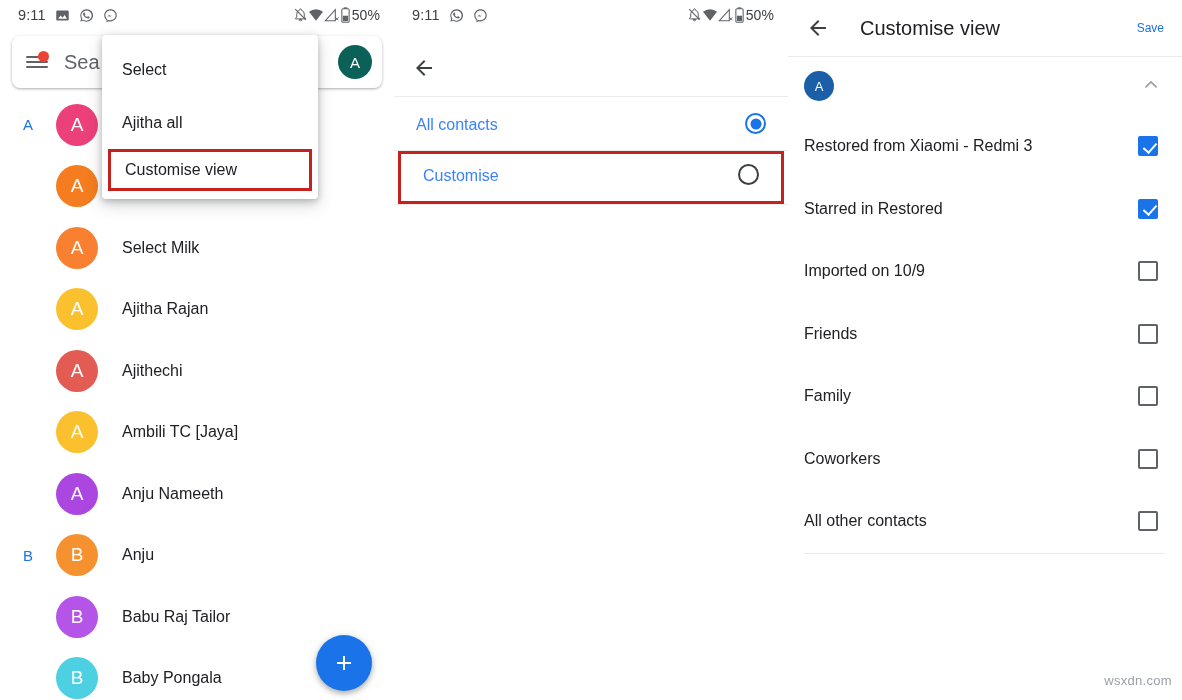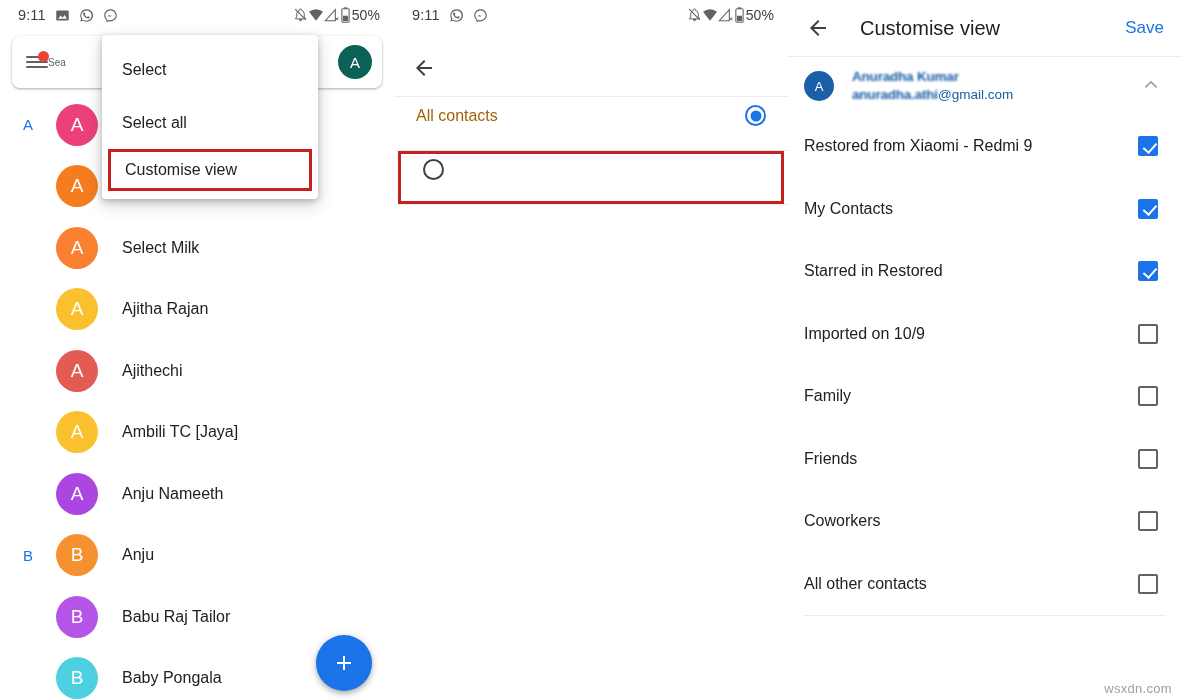--- a/index.html
+++ b/index.html
@@ -57,21 +57,22 @@
   }
   .hamburger i:nth-child(1) { top: 2px;  width: 14px; }
   .hamburger i:nth-child(2) { top: 7px;  width: 22px; }
   .hamburger i:nth-child(3) { top: 12px; width: 22px; }
   .badge-dot {
     position: absolute; top: -3px; right: -1px;
     width: 11px; height: 11px; border-radius: 50%;
     background: #ea4335;
   }
   .search-text {
-    font-size: 10px;
+    margin-left: 16px;
+    font-size: 20px;
     color: #5f6368;
     white-space: nowrap;
     overflow: hidden;
   }
   .avatar-sm {
     margin-left: auto;
     width: 34px; height: 34px; border-radius: 50%;
     background: #0b6157;
     color: #ffffff;
     display: flex; align-items: center; justify-content: center;
@@ -161,35 +162,35 @@
     flex: 0 0 auto;
     cursor: pointer;
   }
   .appbar .title {
     margin-left: 28px;
     font-size: 20px;
     color: #202124;
   }
   .appbar .action {
     margin-left: auto;
-    font-size: 17px;
+    font-size: 12px;
     color: #1a73e8;
     font-weight: 500;
     cursor: pointer;
     padding-right: 2px;
   }
   .hairline { height: 1px; background: #ececec; }
 
   .radio-row {
     height: 53px;
     display: flex;
-    align-items: center;
+    align-items: flex-end;
     padding: 0 22px 16px 22px;
     font-size: 16px;
-    color: #a16207;
+    color: #3b82f6;
     cursor: pointer;
   }
   .radio-row .lbl { flex: 1 1 auto; }
   .radio {
     width: 21px; height: 21px; border-radius: 50%;
     border: 2px solid #3c4043;
     flex: 0 0 auto;
     position: relative;
   }
   .radio.on { border-color: #1a73e8; }
@@ -264,21 +265,21 @@
     border: solid #ffffff;
     border-width: 0 2.2px 2.2px 0;
     transform: rotate(42deg);
   }
   .list-end-rule {
     height: 1px; background: #ececec;
     margin: 0 16px;
   }
   .watermark {
     position: absolute;
-    right: 10px; bottom: 4px;
+    right: 10px; bottom: 12px;
     font-size: 13px;
     color: #9aa0a6;
     letter-spacing: .3px;
   }
 </style>
 </head>
 <body>
 
 <div class="screen">
 
@@ -404,21 +405,21 @@
           <path d="M11 5h2v14h-2z" fill="#fff"></path>
           <path d="M5 11h14v2H5z" fill="#fff"></path>
         </svg>
     </button>
 
     <div class="popup">
         <div class="popup-item">
           <span>Select</span>
         </div>
         <div class="popup-item">
-          <span>Select all</span>
+          <span>Ajitha all</span>
         </div>
         <div class="popup-item highlight">
           <span>Customise view</span>
         </div>
       </div>
   </div>
 
   <div class="panel">
 
     <div class="statusbar">
@@ -475,20 +476,21 @@
     </div>
 
     <div class="hairline"></div>
     <div id="display-options">
         <div class="radio-row">
           <span class="lbl">All contacts</span>
           <span class="radio on"></span>
         </div>
         <div class="hairline"></div>
         <div class="radio-row outline-red">
+          <span class="lbl">Customise</span>
           <span class="radio"></span>
         </div>
       </div>
     <div class="hairline"></div>
   </div>
 
   <div class="panel">
 
     <div class="appbar" style="margin-top:0;height:56px;">
       <span class="back">
@@ -497,57 +499,49 @@
           </svg>
       </span>
       <span class="title">Customise view</span>
       <span class="action">Save</span>
     </div>
 
     <div class="hairline"></div>
 
     <div class="acct-row">
       <div class="acct-avatar">A</div>
-      <div class="acct-text">
-        <div class="acct-name redacted">Anuradha Kumar</div>
-        <div class="acct-mail"><span class="redacted">anuradha.athi</span><span class="plain">@gmail.com</span></div>
-      </div>
       <span class="chevron">
         <svg width="22" height="22" viewBox="0 0 24 24">
             <path d="M6.5 15.2l5.5-5.4 5.5 5.4" fill="none" stroke="#9aa0a6" stroke-width="1.8" stroke-linecap="round"></path>
           </svg>
       </span>
     </div>
 
     <div id="group-list">
         <div class="check-row">
-          <span class="lbl">Restored from Xiaomi - Redmi 9</span>
-          <span class="cbox on"></span>
-        </div>
-        <div class="check-row">
-          <span class="lbl">My Contacts</span>
+          <span class="lbl">Restored from Xiaomi - Redmi 3</span>
           <span class="cbox on"></span>
         </div>
         <div class="check-row">
           <span class="lbl">Starred in Restored</span>
           <span class="cbox on"></span>
         </div>
         <div class="check-row">
           <span class="lbl">Imported on 10/9</span>
           <span class="cbox"></span>
         </div>
         <div class="check-row">
+          <span class="lbl">Friends</span>
+          <span class="cbox"></span>
+        </div>
+        <div class="check-row">
           <span class="lbl">Family</span>
           <span class="cbox"></span>
         </div>
         <div class="check-row">
-          <span class="lbl">Friends</span>
-          <span class="cbox"></span>
-        </div>
-        <div class="check-row">
           <span class="lbl">Coworkers</span>
           <span class="cbox"></span>
         </div>
         <div class="check-row">
           <span class="lbl">All other contacts</span>
           <span class="cbox"></span>
         </div>
       </div>
     <div class="list-end-rule"></div>
 

